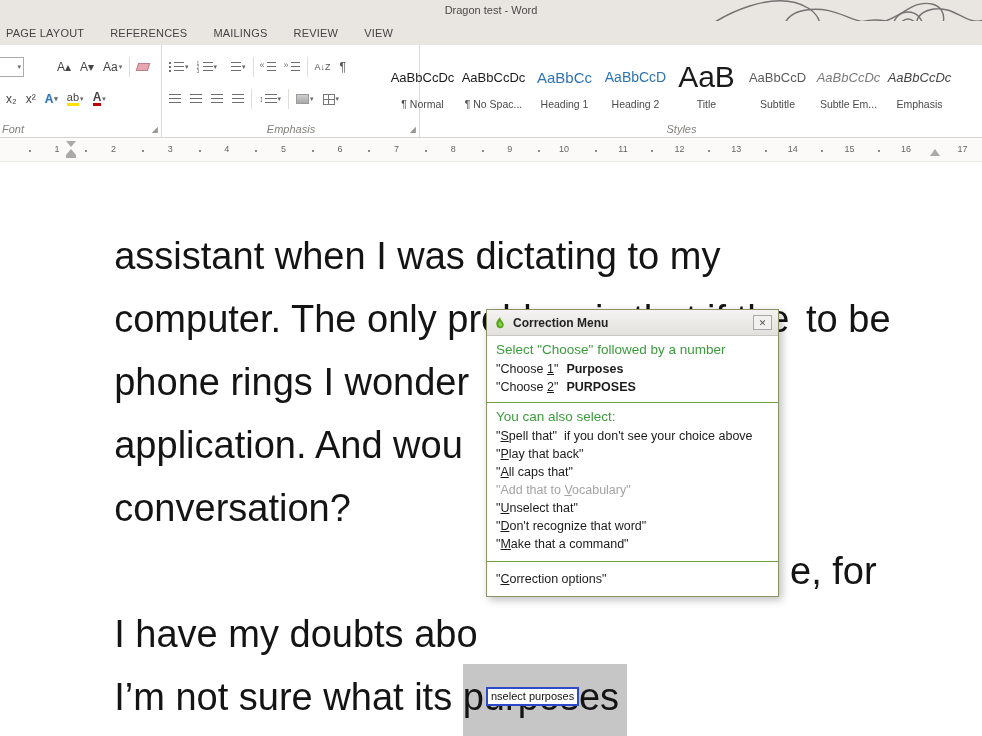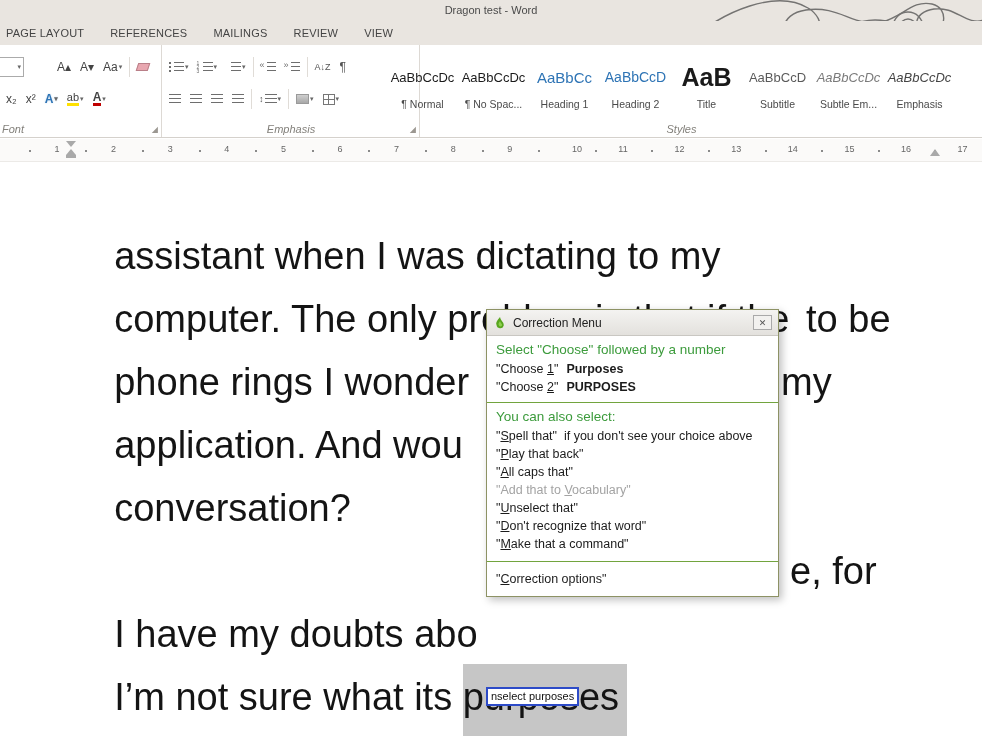--- a/index.html
+++ b/index.html
@@ -71,21 +71,21 @@
 
   
   #gallery { position:absolute; left:6px; top:6px; display:flex; }
   .stylecard { width:71px; height:72px; padding:4px 2px 2px 2px; text-align:center;
     border:1px solid transparent; cursor:default; overflow:hidden; }
   .stylecard .sample { height:42px; display:flex; align-items:center; justify-content:center;
     font-size:13px; color:#1a1a1a; white-space:nowrap; overflow:hidden; }
   .stylecard .sname { font-size:10.5px; color:#4a4a4a; white-space:nowrap; overflow:hidden; }
   .s-h1 .sample { color:#2e74b5; font-size:15px; }
   .s-h2 .sample { color:#2e74b5; font-size:14px; }
-  .s-title .sample { font-size:25px; font-weight:700; }
+  .s-title .sample { font-size:30px; font-weight:400; }
   .s-sub .sample { color:#5a5a5a; }
   .s-subem .sample { color:#7a7a7a; font-style:italic; }
   .s-emph .sample { color:#444; font-style:italic; }
   .s-int .sample { color:#2e74b5; font-style:italic; font-weight:bold; }
 
   
   #ruler { position:absolute; left:0; top:139px; width:982px; height:23px;
     background:#fbfaf9; border-bottom:1px solid #eceae7; }
   .ruler-num { position:absolute; top:5px; transform:translateX(-50%);
     font-size:9px; color:#666; }
@@ -110,21 +110,21 @@
 
   #correct-box { position:absolute; left:486px; top:687px; background:#fff;
     border:2px solid #2d4bc8; font-size:11px; color:#111; padding:1px 3px;
     line-height:13px; cursor:default; }
 
   
   #cmenu { position:absolute; left:486px; top:309px; width:293px; background:#fff;
     border:1px solid #8d9264; box-shadow:3px 3px 8px rgba(0,0,0,.25); }
   #cm-title { height:26px; background:linear-gradient(#f4f3f1,#e3e1dd);
     border-bottom:1px solid #c9c7c2; display:flex; align-items:center; padding:0 6px; gap:6px; }
-  #cm-title .ttl { font-size:12px; color:#222; flex:1; }
+  #cm-title .ttl { font-size:12px; color:#222; flex:1;font-weight:bold; }
   #cm-close { width:19px; height:15px; border:1px solid #a9a9a9; background:#f2f1ef;
     font-size:9px; color:#555; display:flex; align-items:center; justify-content:center;
     cursor:default; }
   .cm-sec { padding:6px 9px; border-bottom:1px solid #72a43e; }
   .cm-sec:last-child { border-bottom:none; }
   .cm-green { color:#3c9b3c; font-size:13.5px; margin-bottom:3px; }
   .cm-line { font-size:12.5px; color:#1b1b1b; line-height:18px; white-space:pre-wrap;
     cursor:default; }
   .cm-line .key { text-decoration:underline; }
   .cm-line .word { font-weight:bold; margin-left:8px; }
@@ -318,21 +318,21 @@
       <span class="ruler-num" style="left: 283.4px;">5</span>
       <span class="ruler-dot" style="left: 255.1px;"></span>
       <span class="ruler-num" style="left: 340px;">6</span>
       <span class="ruler-dot" style="left: 311.7px;"></span>
       <span class="ruler-num" style="left: 396.6px;">7</span>
       <span class="ruler-dot" style="left: 368.3px;"></span>
       <span class="ruler-num" style="left: 453.2px;">8</span>
       <span class="ruler-dot" style="left: 424.9px;"></span>
       <span class="ruler-num" style="left: 509.8px;">9</span>
       <span class="ruler-dot" style="left: 481.5px;"></span>
-      <span class="ruler-num" style="left: 577px;">10</span>
+      <span class="ruler-num" style="left: 564px;">10</span>
       <span class="ruler-dot" style="left: 538.1px;"></span>
       <span class="ruler-num" style="left: 623px;">11</span>
       <span class="ruler-dot" style="left: 594.7px;"></span>
       <span class="ruler-num" style="left: 679.6px;">12</span>
       <span class="ruler-dot" style="left: 651.3px;"></span>
       <span class="ruler-num" style="left: 736.2px;">13</span>
       <span class="ruler-dot" style="left: 707.9px;"></span>
       <span class="ruler-num" style="left: 792.8px;">14</span>
       <span class="ruler-dot" style="left: 764.5px;"></span>
       <span class="ruler-num" style="left: 849.4px;">15</span>
@@ -356,21 +356,20 @@
   </div>
   <div class="doc-line">
     <span>computer. The only problem is that if the</span>
   </div>
   <div class="doc-line">
     <span>phone rings I wonder</span>
     <span class="frag" style="left:806px">to be</span>
   </div>
   <div class="doc-line">
     <span>application. And wou</span>
-    <span class="frag" style="left:781px">my</span>
   </div>
   <div class="doc-line">
     <span>conversation?</span>
   </div>
   <div class="doc-line"></div>
   <div class="doc-line">
     <span>I have my doubts abo</span>
     <span class="frag" style="left:790px">e, for</span>
   </div>
   <div class="doc-line">

